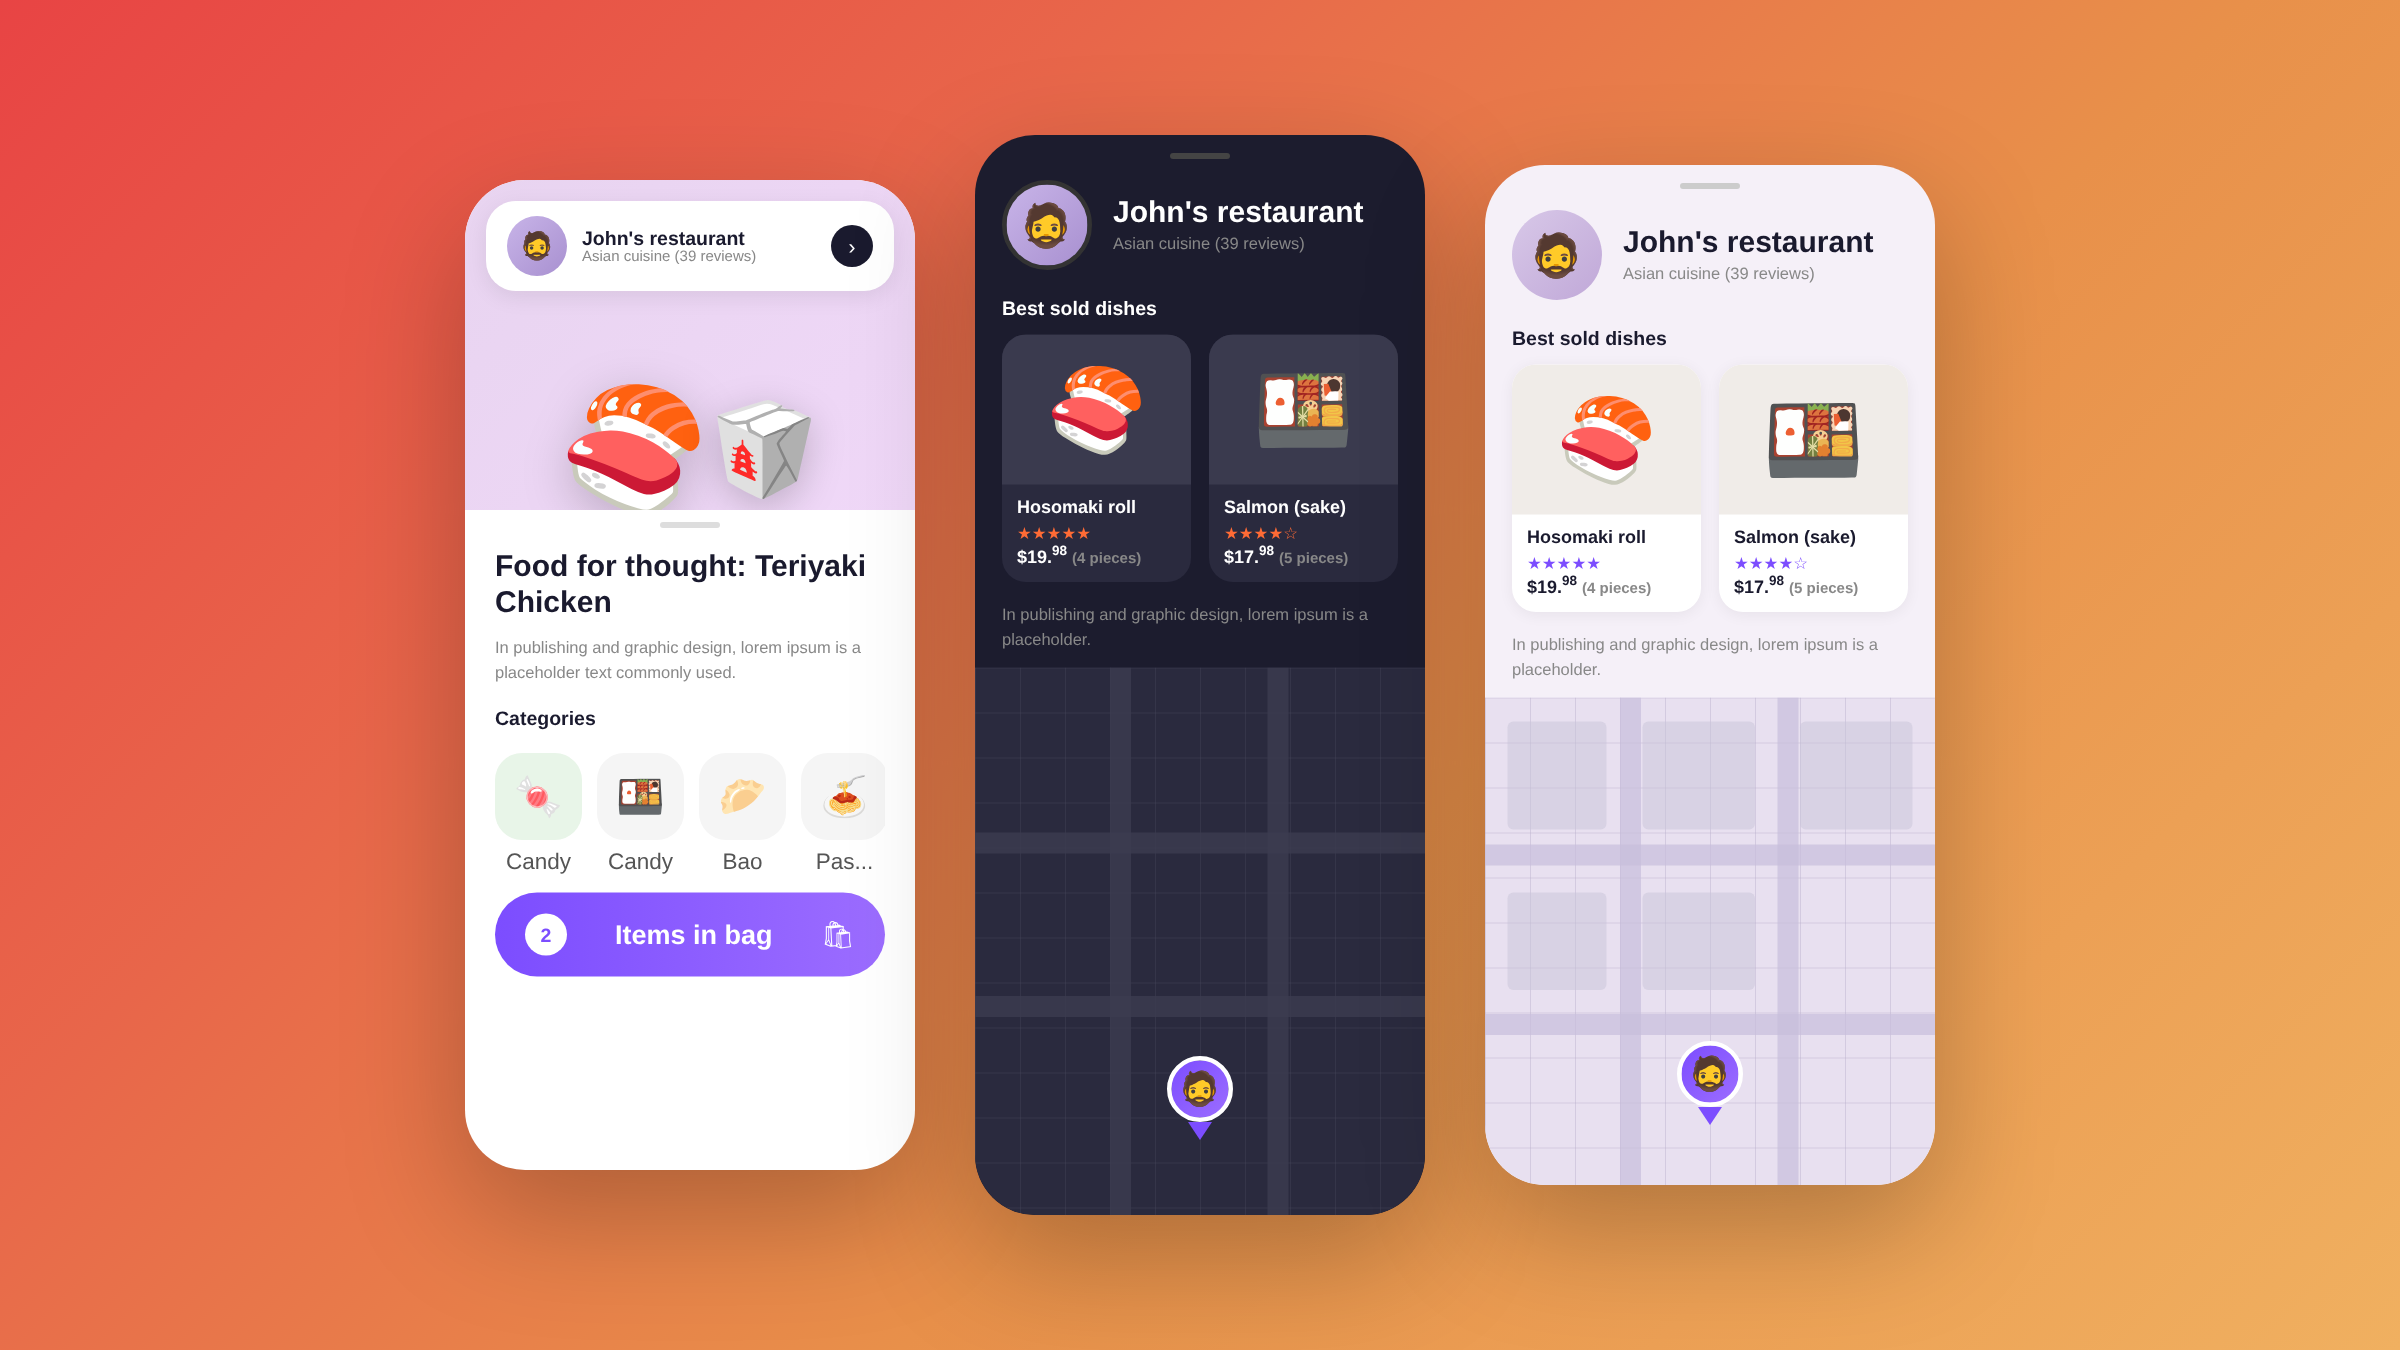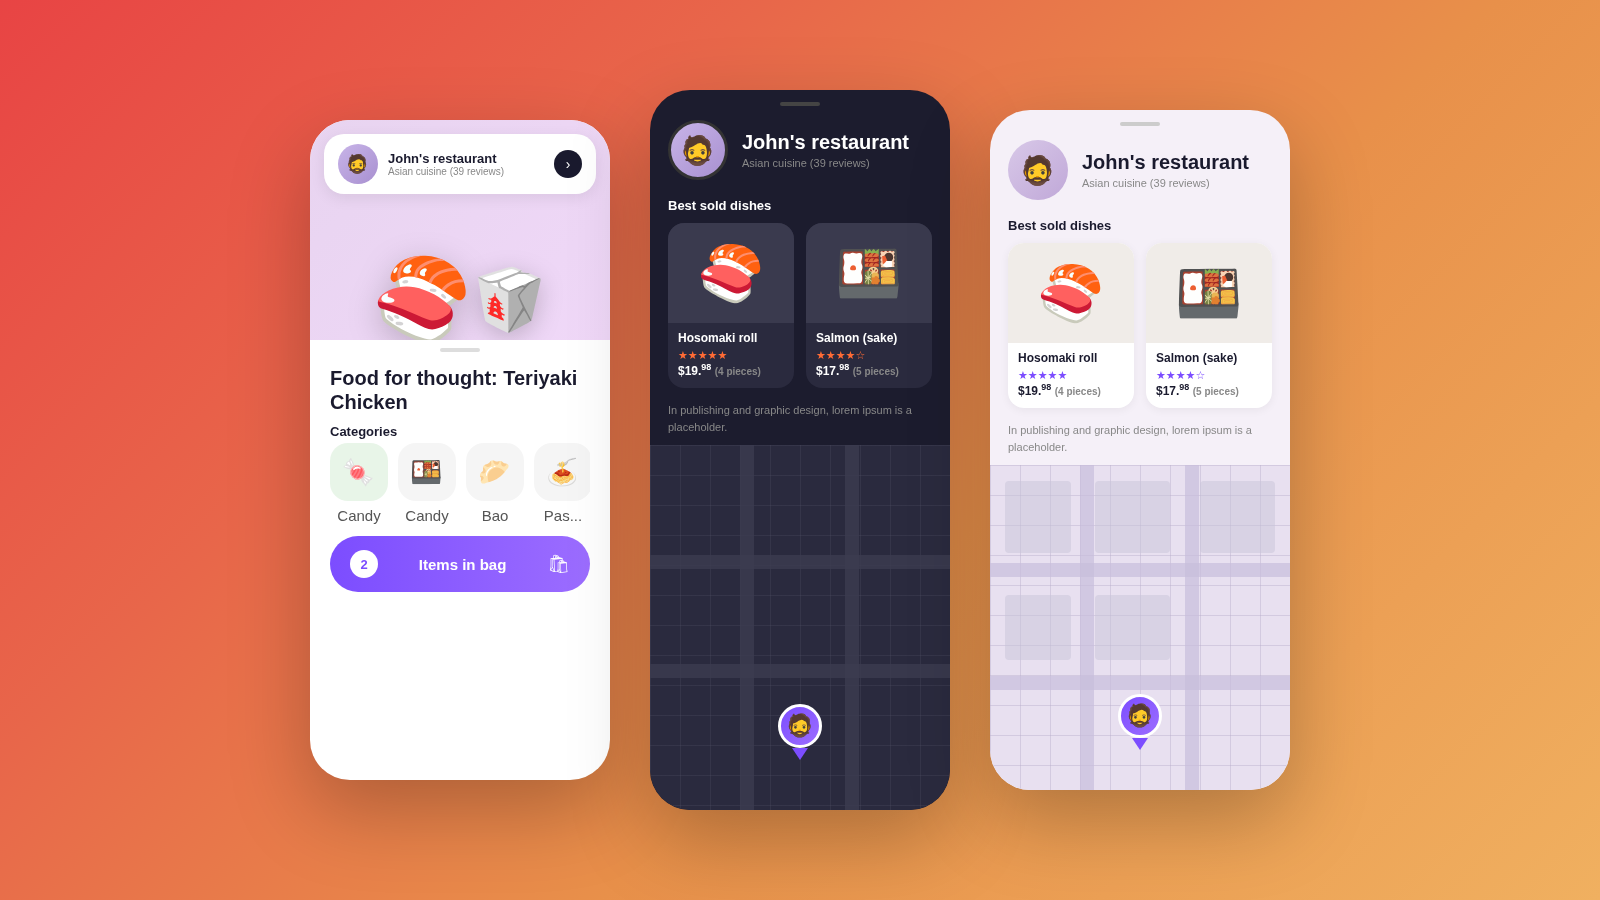--- a/index.html
+++ b/index.html
@@ -127,21 +127,21 @@
     .content-section .desc {
       font-size: 11px;
       color: #888;
       line-height: 1.5;
       margin-bottom: 14px;
     }
     .categories-label {
       font-size: 13px;
       font-weight: 700;
       color: #1a1a2e;
-      margin-bottom: 4px;
+      margin-bottom: 16px;
     }
     .categories-row {
       display: flex;
       gap: 10px;
       overflow: hidden;
     }
     .category-item {
       display: flex;
       flex-direction: column;
       align-items: center;
@@ -183,21 +183,21 @@
       border-radius: 50%;
       display: flex;
       align-items: center;
       justify-content: center;
       font-weight: 800;
       font-size: 13px;
     }
     .bag-label {
       color: #fff;
       font-weight: 700;
-      font-size: 15px;
+      font-size: 18px;
     }
     .bag-icon {
       color: #fff;
       font-size: 18px;
     }
 
     
     .phone-2 {
       width: 300px;
       height: 720px;
@@ -520,20 +520,21 @@
       <div class="btn-icon">›</div>
     </div>
     <div class="food-img">
       <span class="food-emoji-large">🍣</span>
       <span class="food-emoji-large-2">🥡</span>
     </div>
   </div>
   <div class="scroll-indicator"></div>
   <div class="content-section">
     <h1>Food for thought: Teriyaki Chicken</h1>
+    <div class="desc">In publishing and graphic design, lorem ipsum is a placeholder text commonly used.</div>
     <div class="categories-label">Categories</div>
     <div class="categories-row">
       <div class="category-item">
         <div class="category-icon-box active">🍬</div>
         <span class="category-name">Candy</span>
       </div>
       <div class="category-item">
         <div class="category-icon-box">🍱</div>
         <span class="category-name">Candy</span>
       </div>

